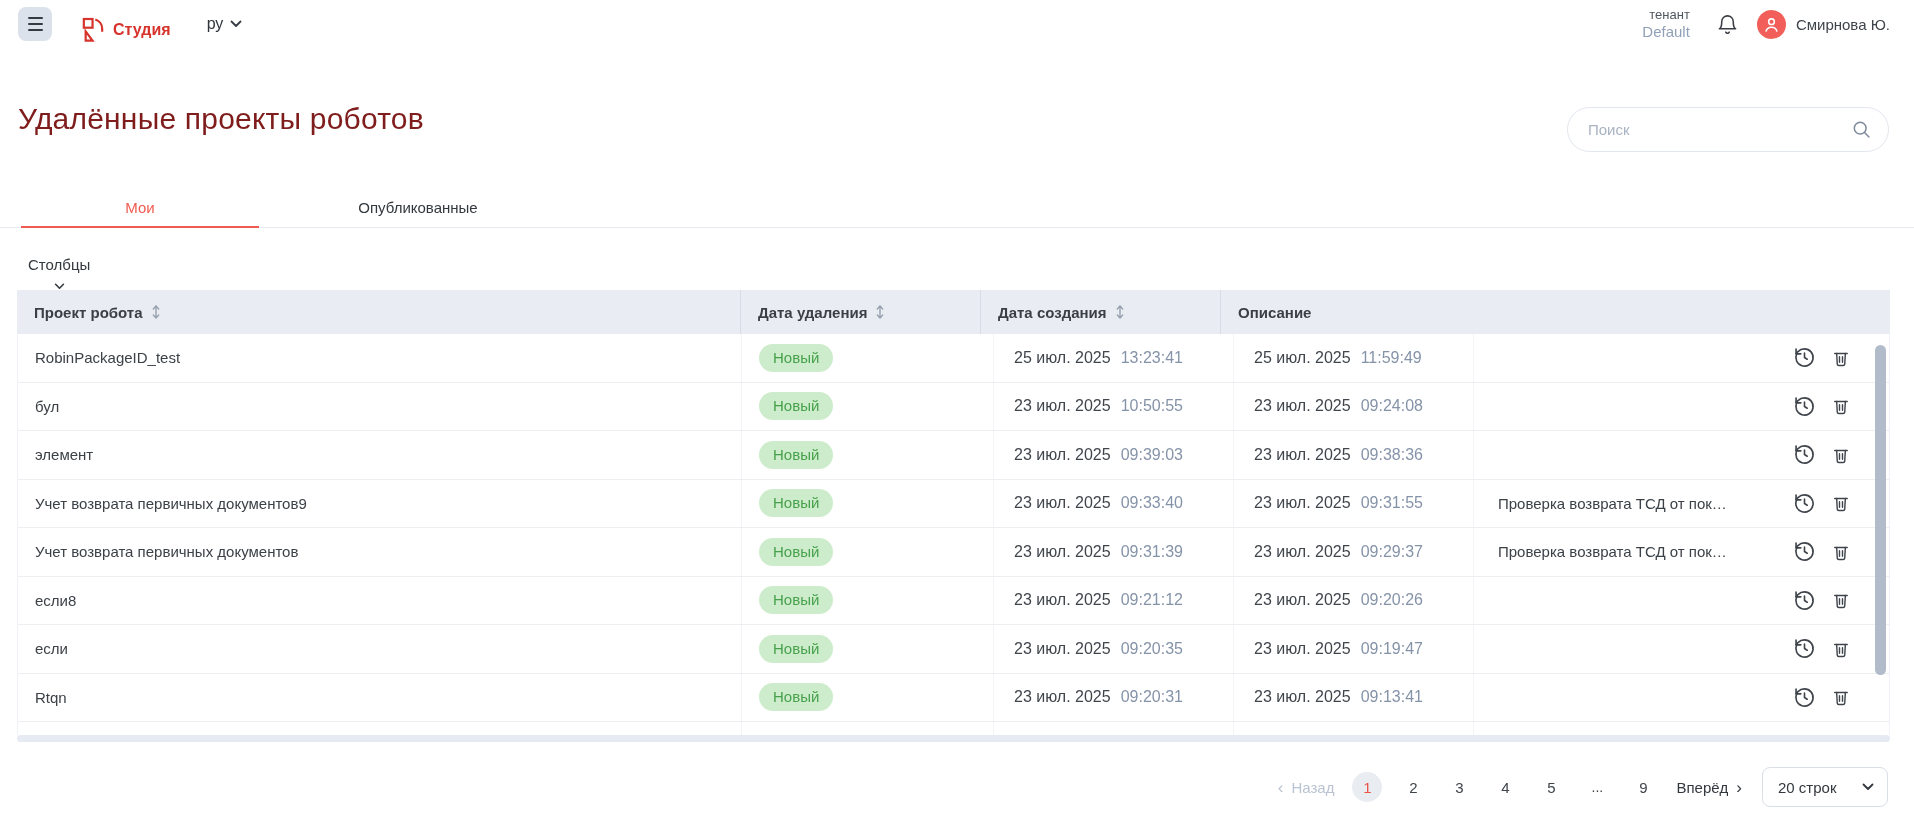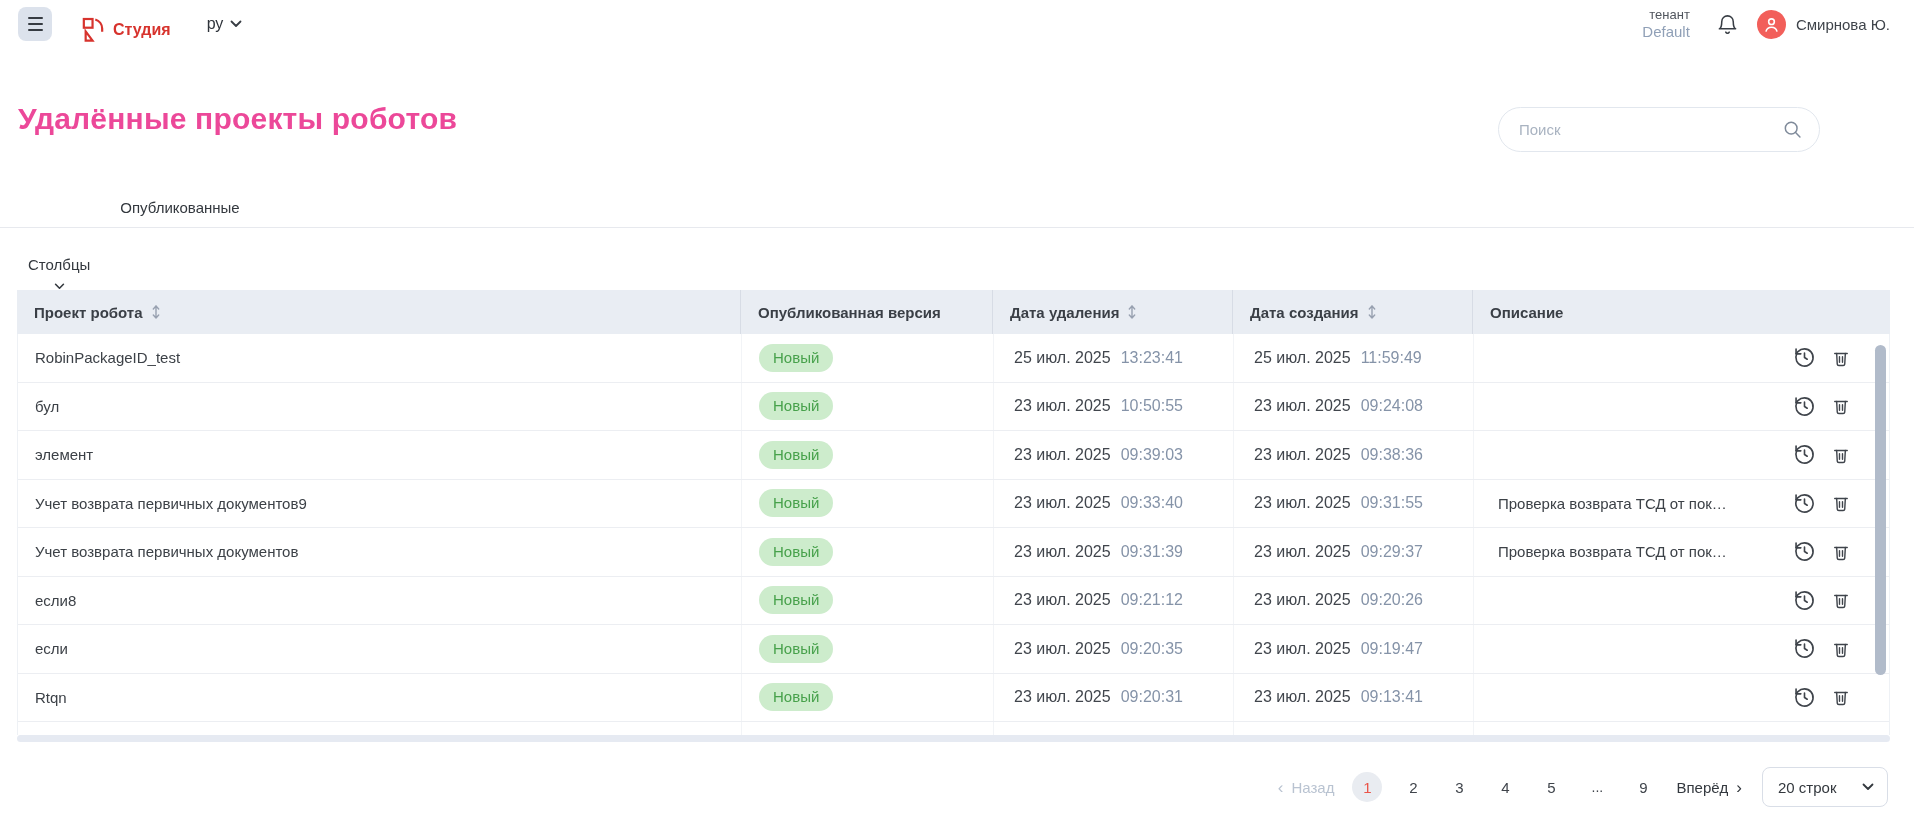--- a/index.html
+++ b/index.html
@@ -16,22 +16,22 @@
   .lang { display:flex; align-items:center; gap:7px; margin-left:36px; cursor:pointer; font-size:16px; color:#2f343b; }
   .top-right { margin-left:auto; display:flex; align-items:center; }
   .tenant { text-align:right; line-height:1.25; cursor:pointer; }
   .tenant-label { font-size:13px; color:#51565e; }
   .tenant-value { font-size:15px; color:#90a0b7; }
   .bell-btn { background:none; border:none; margin-left:26px; cursor:pointer; display:flex; }
   .avatar { width:29px; height:29px; border-radius:50%; background:#f25f5a; display:flex; align-items:center; justify-content:center; margin-left:18px; cursor:pointer; flex:none; }
   .user-name { font-size:15px; color:#3f444b; margin-left:10px; cursor:pointer; white-space:nowrap; }
 
   
-  .page-title { position:absolute; left:18px; top:102px; font-size:30px; font-weight:700; color:#ec4899; letter-spacing:.2px; }
-  .search { position:absolute; left:1498px; top:107px; width:322px; height:45px; border:1px solid #e2e7ee; border-radius:23px; background:#fff; display:flex; align-items:center; padding:0 16px 0 20px; }
+  .page-title { position:absolute; left:18px; top:102px; font-size:30px; font-weight:400; color:#7f1d1d; letter-spacing:.2px; }
+  .search { position:absolute; left:1567px; top:107px; width:322px; height:45px; border:1px solid #e2e7ee; border-radius:23px; background:#fff; display:flex; align-items:center; padding:0 16px 0 20px; }
   .search input { flex:1; border:none; outline:none; font-size:15px; color:#3c4147; font-family:"Liberation Sans",sans-serif; background:transparent; }
   .search input::placeholder { color:#a9b3c1; }
 
   
   .tabs { position:absolute; left:0; right:0; top:188px; height:40px; border-bottom:1px solid #e7e9ee; display:flex; padding-left:21px; }
   .tab { height:100%; display:flex; align-items:center; justify-content:center; font-size:15px; color:#33383e; cursor:pointer; position:relative; }
   .tab.t0 { width:238px; }
   .tab.t1 { width:318px; }
   .tab.active { color:#f15a4f; }
   .tab.active::after { content:""; position:absolute; left:0; right:0; bottom:-1px; height:2px; background:#f15a4f; }
@@ -130,20 +130,23 @@
     <input type="text" placeholder="Поиск" style="">
     <span style="display:flex">
       <svg width="21" height="21" viewBox="0 0 24 24" fill="none" stroke="#7f8a9a" stroke-width="1.7" stroke-linecap="round">
           <circle cx="10.5" cy="10.5" r="6.7"></circle>
           <path d="M15.5 15.5 L20.5 20.5"></path>
         </svg>
     </span>
   </div>
 
   <nav class="tabs">
+    <div class="tab t0 active">
+        <span>Мои</span>
+      </div>
     <div class="tab t1">
         <span>Опубликованные</span>
       </div>
   </nav>
 
   <button class="columns-btn">
     <span>Столбцы</span>
     <span style="display:flex">
       <svg width="11" height="7" viewBox="0 0 12 8" fill="none" stroke="#33383e" stroke-width="1.8" stroke-linecap="round" stroke-linejoin="round">
           <path d="M1.5 1.5 L6 6 L10.5 1.5"></path>
@@ -153,24 +156,20 @@
 
   <div class="table">
     <div class="thead">
         <div class="hcell col0">
     <span>Проект робота</span>
     <span style="display:flex">
       <svg width="10" height="16" viewBox="0 0 10 16" fill="none" stroke="#98a1b0" stroke-width="1.4" stroke-linecap="round" stroke-linejoin="round">
         <path d="M5 2 V14 M5 2 L2.3 5 M5 2 L7.7 5 M5 14 L2.3 11 M5 14 L7.7 11"></path>
       </svg>
     </span>
-  </div>
-        <div class="hcell col1">
-    <span>Опубликованная версия</span>
-
   </div>
         <div class="hcell col2">
     <span>Дата удаления</span>
     <span style="display:flex">
       <svg width="10" height="16" viewBox="0 0 10 16" fill="none" stroke="#98a1b0" stroke-width="1.4" stroke-linecap="round" stroke-linejoin="round">
         <path d="M5 2 V14 M5 2 L2.3 5 M5 2 L7.7 5 M5 14 L2.3 11 M5 14 L7.7 11"></path>
       </svg>
     </span>
   </div>
         <div class="hcell col3">

